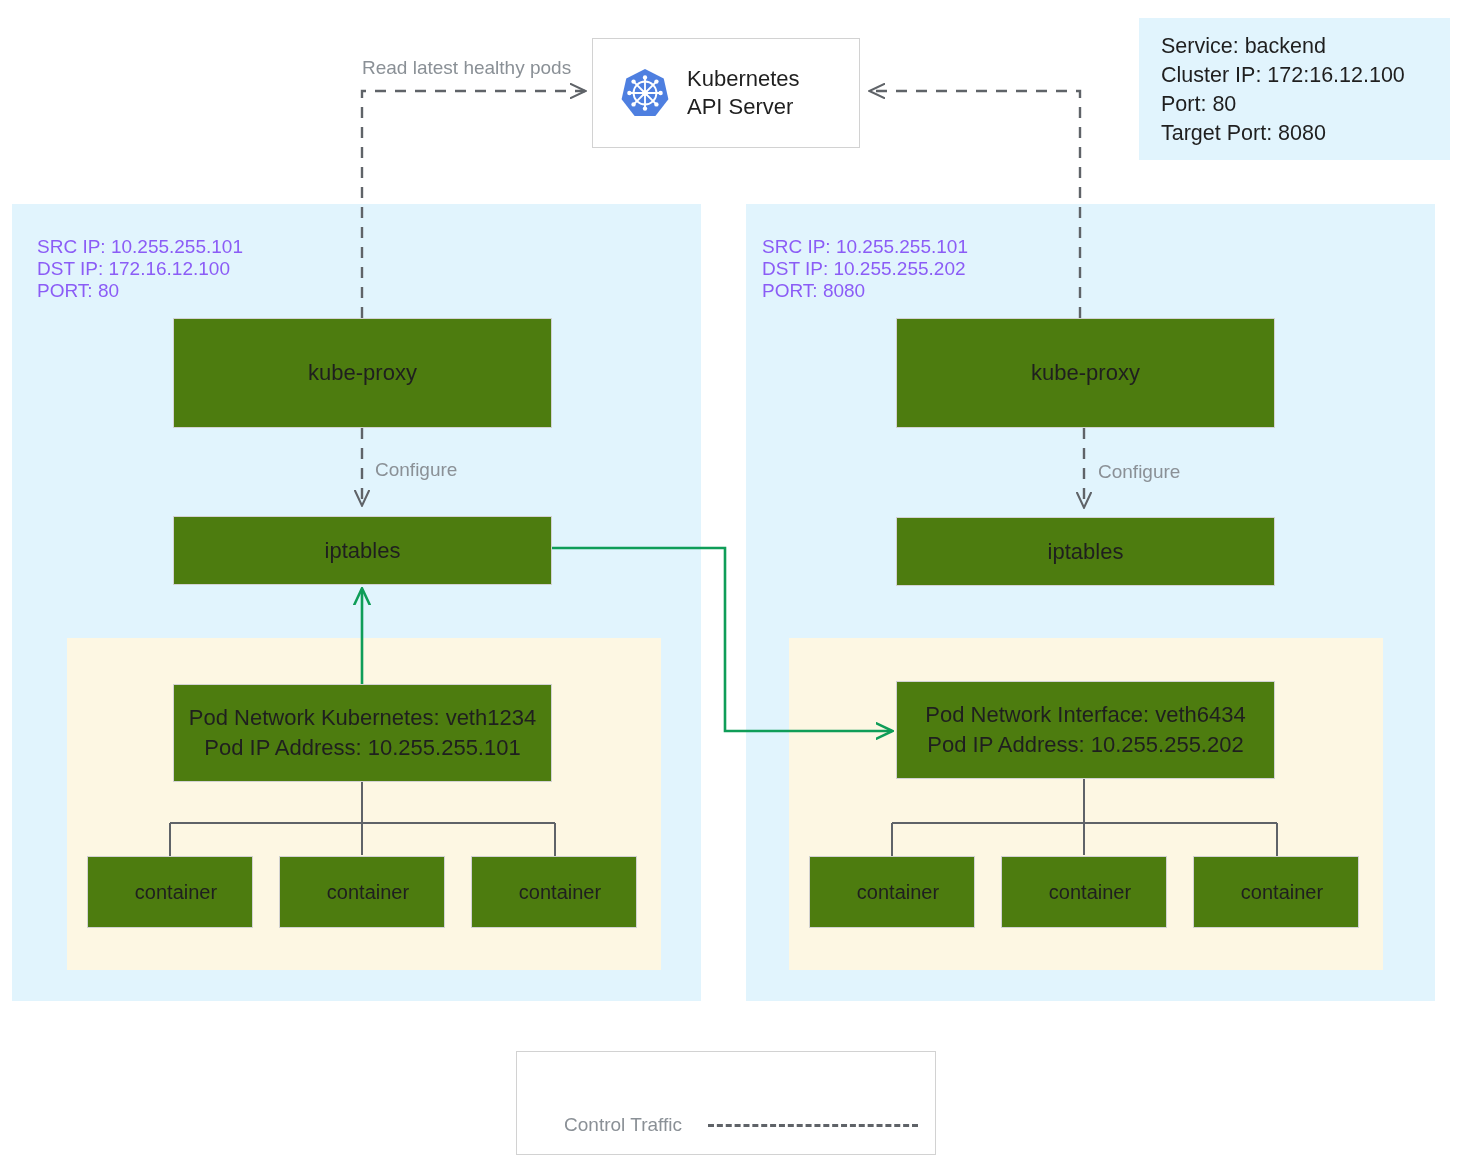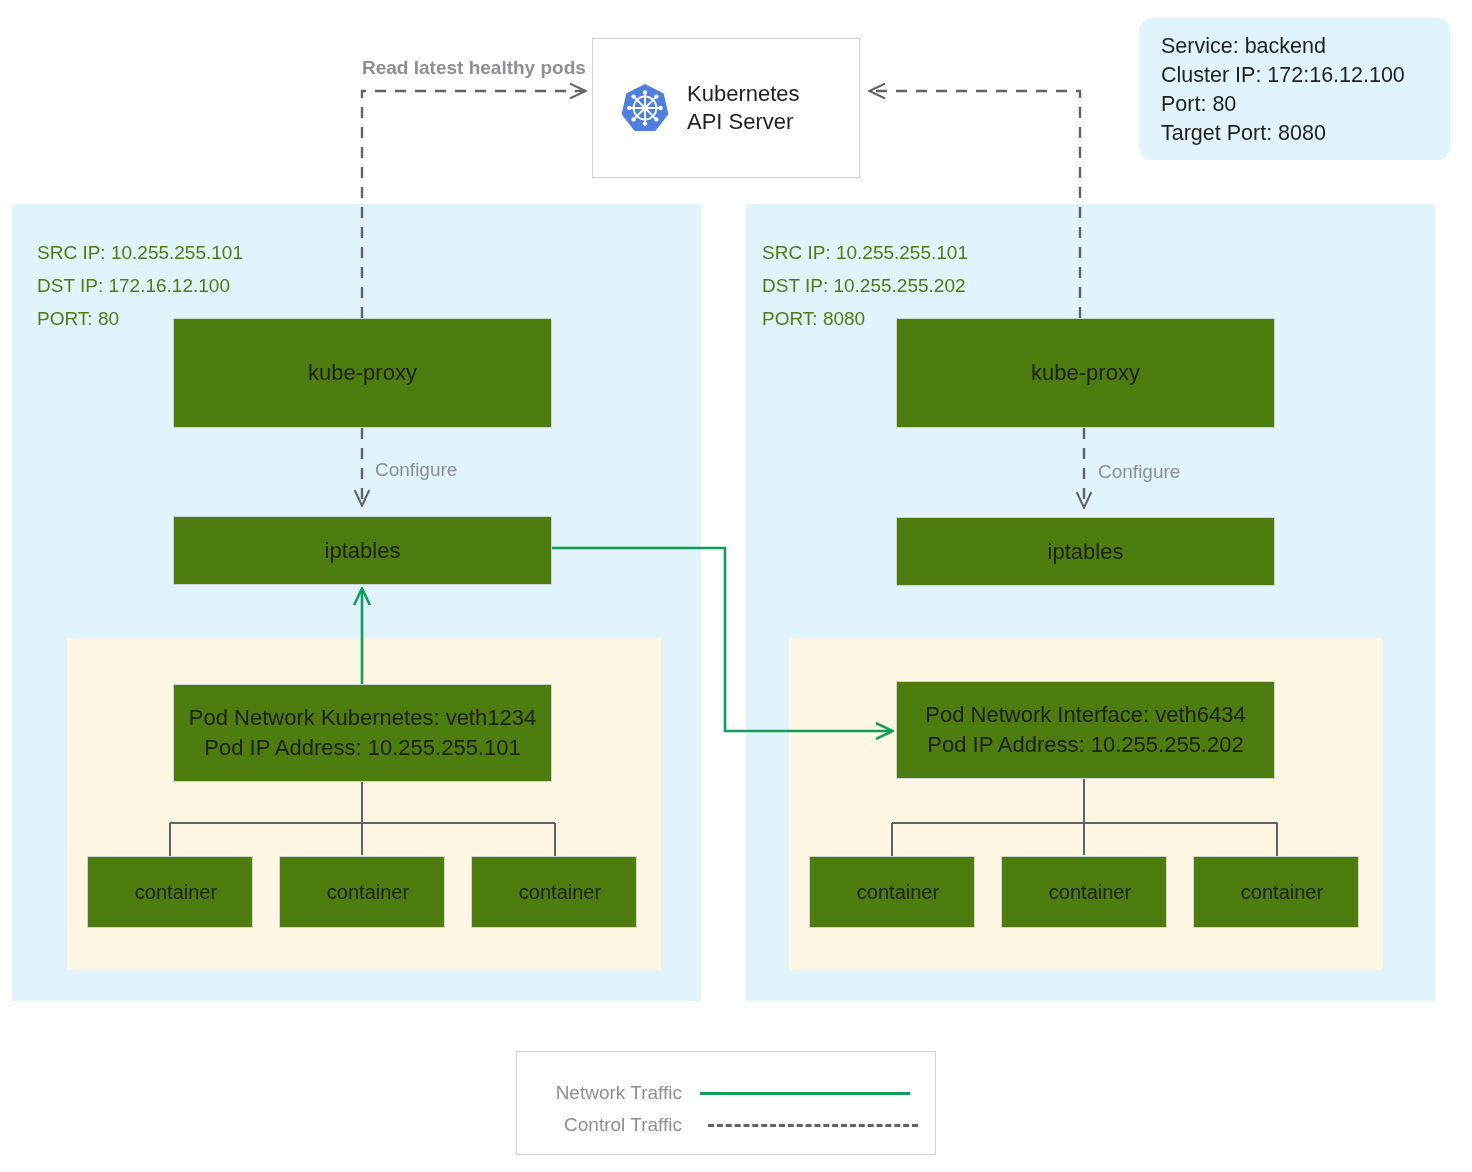--- a/index.html
+++ b/index.html
@@ -43,37 +43,36 @@
   
   .pod-region {
     position: absolute;
     box-sizing: border-box;
     background: #fdf7e3;
   }
 
   
   .ip-block {
     position: absolute;
-    color: #4d7c0f;
+    color: #8b5cf6;
     font-size: 19px;
-    line-height: 33px;
+    line-height: 22px;
     white-space: pre;
   }
 
   
   .service-box {
     position: absolute;
     box-sizing: border-box;
     background: #e1f4fd;
     padding: 14px 20px 16px 22px;
     color: #1f1f1f;
     font-size: 21.5px;
     line-height: 29px;
     white-space: pre;
-    border-radius: 13px;
   }
 
   
   .api-box {
     position: absolute;
     box-sizing: border-box;
     background: #ffffff;
     border: 1px solid #d2d2d2;
     display: flex;
     align-items: center;
@@ -174,21 +173,21 @@
     <path d="M 170 823 L 555 823" fill="none" stroke="#5f6368" stroke-width="2"></path>
     <path d="M 170 823 L 170 858" fill="none" stroke="#5f6368" stroke-width="2"></path>
     <path d="M 555 823 L 555 858" fill="none" stroke="#5f6368" stroke-width="2"></path>
 
     <path d="M 1084 733 L 1084 855" fill="none" stroke="#5f6368" stroke-width="2"></path>
     <path d="M 892 823 L 1277 823" fill="none" stroke="#5f6368" stroke-width="2"></path>
     <path d="M 892 823 L 892 858" fill="none" stroke="#5f6368" stroke-width="2"></path>
     <path d="M 1277 823 L 1277 858" fill="none" stroke="#5f6368" stroke-width="2"></path>
   </svg>
 
-  <div class="api-box" style="left:592px; top:38px; width:268px; height:140px;">
+  <div class="api-box" style="left:592px; top:38px; width:268px; height:110px;">
     <svg class="k8s-logo" viewBox="0 0 100 100">
       <polygon points="50,4 86,22 95,62 70,94 30,94 5,62 14,22" fill="#4e7fe0"></polygon>
       <g fill="none" stroke="#ffffff" stroke-width="3.6" stroke-linecap="round">
         <circle cx="50" cy="50" r="22"></circle>
         <circle cx="50" cy="50" r="5.5" fill="#ffffff" stroke="none"></circle>
         <line x1="50" y1="50" x2="50" y2="22"></line>
         <line x1="50" y1="50" x2="70" y2="30"></line>
         <line x1="50" y1="50" x2="78" y2="50"></line>
         <line x1="50" y1="50" x2="70" y2="70"></line>
         <line x1="50" y1="50" x2="50" y2="78"></line>
@@ -209,21 +208,21 @@
     </svg>
     <div class="api-label">Kubernetes
 API Server</div>
   </div>
 
   <div class="service-box" style="left:1139px; top:18px; width:311px; height:142px;">Service: backend
 Cluster IP: 172:16.12.100
 Port: 80
 Target Port: 8080</div>
 
-  <div class="edge-label" style="left:362px; top:57px;font-weight:bold;">Read latest healthy pods</div>
+  <div class="edge-label" style="left:362px; top:57px;">Read latest healthy pods</div>
   <div class="edge-label" style="left:375px; top:459px;">Configure</div>
   <div class="edge-label" style="left:1098px; top:461px;">Configure</div>
 
   <div class="ip-block" style="left:37px; top:236px;">SRC IP: 10.255.255.101
 DST IP: 172.16.12.100
 PORT: 80</div>
 
   <div class="box t-proc" style="left:173px; top:318px; width:379px; height:110px;">kube-proxy</div>
 
   <div class="box t-proc" style="left:173px; top:516px; width:379px; height:69px;">iptables</div>
@@ -244,23 +243,19 @@
   <div class="box t-proc" style="left:896px; top:517px; width:379px; height:69px;">iptables</div>
 
   <div class="box t-iface" style="left:896px; top:681px; width:379px; height:98px;">Pod Network Interface: veth6434
 Pod IP Address: 10.255.255.202</div>
 
   <div class="box t-cont" style="left:809px; top:856px; width:166px; height:72px;">container</div>
   <div class="box t-cont" style="left:1001px; top:856px; width:166px; height:72px;">container</div>
   <div class="box t-cont" style="left:1193px; top:856px; width:166px; height:72px;">container</div>
 
   <div class="legend-box" style="left:516px; top:1051px; width:420px; height:104px;">
-    <div class="legend-row" style="left:15px; top:30px;">
-      <span class="legend-label">Network Traffic</span>
-      <span class="legend-swatch sw-solid"></span>
-    </div>
     <div class="legend-row" style="left:15px; top:62px;gap:26px;">
       <span class="legend-label">Control Traffic</span>
       <span class="legend-swatch sw-dash"></span>
     </div>
   </div>
 
 </div>
 
 </body></html>

